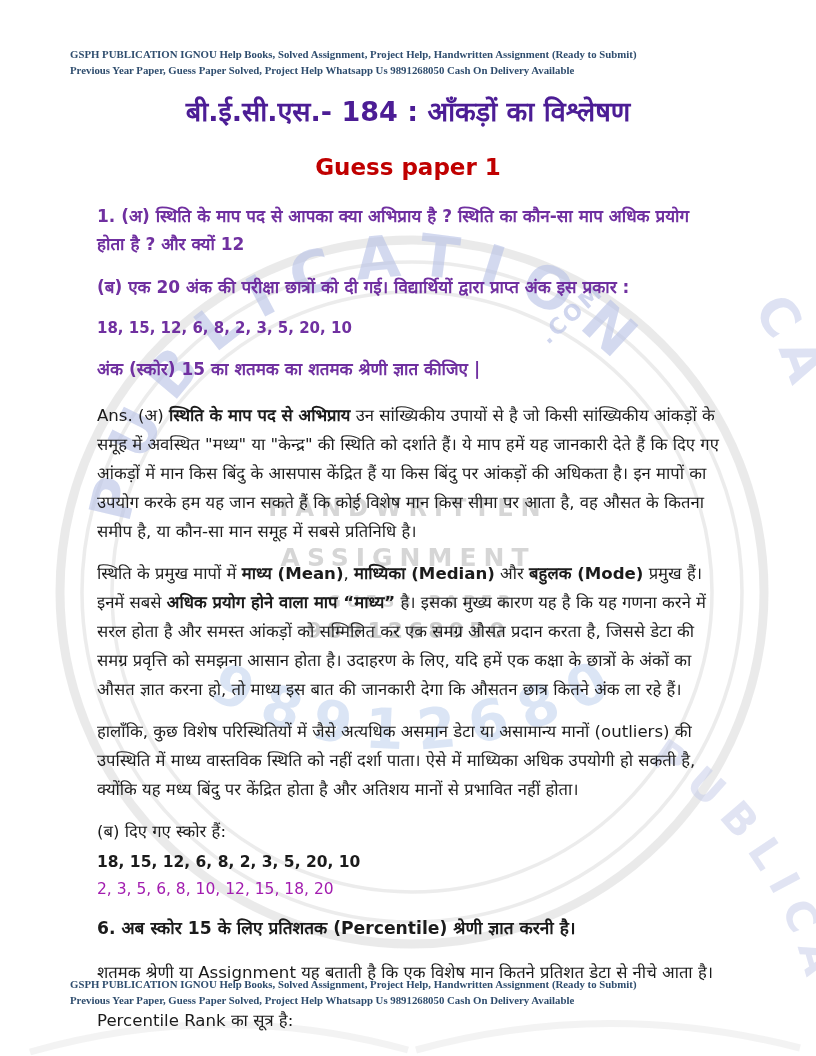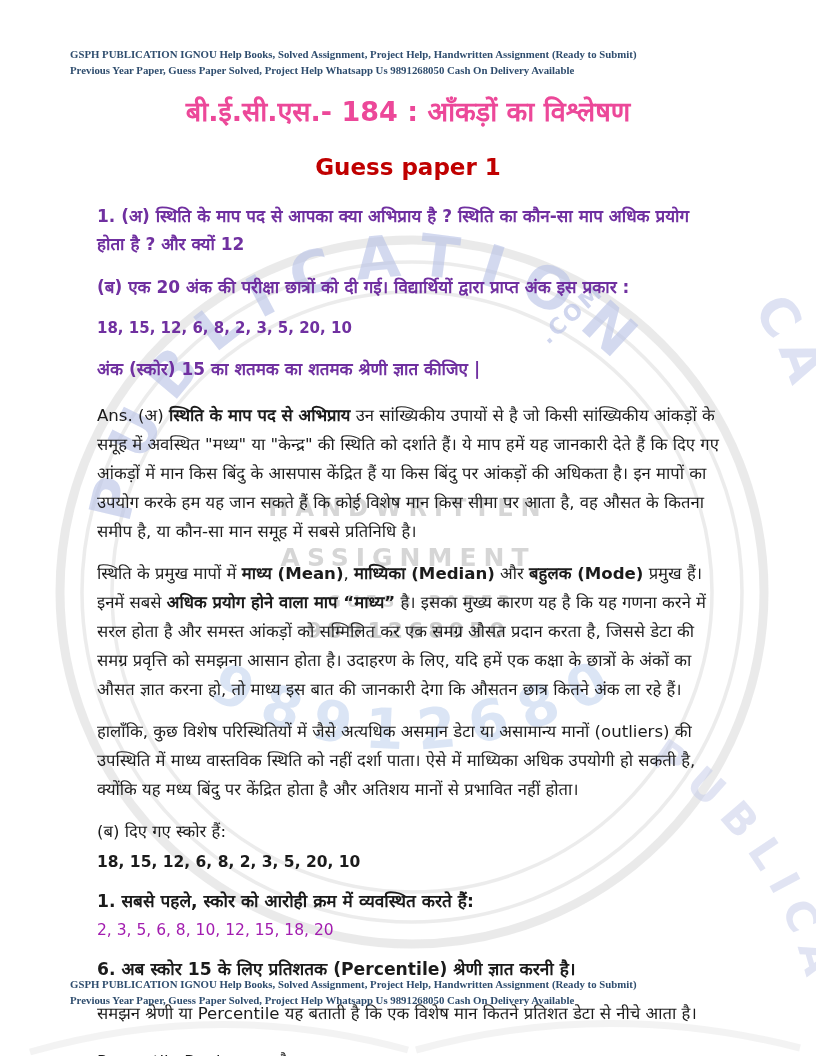--- a/index.html
+++ b/index.html
@@ -27,21 +27,21 @@
   
   .content{position:relative;z-index:1;}
   .doc-header,.doc-footer{
     text-align:left;font-weight:bold;font-size:10.8px;line-height:16px;color:#2f4d6e;
     padding:0 70px;
     font-family:Liberation Serif, serif;
   }
   .doc-header{padding-top:46px;}
   .doc-footer{position:absolute;top:976px;left:0;right:0;}
   .title{
-    margin-top:17px;text-align:center;font-weight:bold;font-size:27px;line-height:34px;color:#ec4899;
+    margin-top:17px;text-align:center;font-weight:bold;font-size:27px;line-height:34px;color:#4c1d95;
   }
   .subtitle{
     margin-top:24px;text-align:center;font-weight:bold;font-size:23px;line-height:28px;color:#c00000;
   }
   .main{margin:0 95px 0 97px;}
   .q{color:#7030a0;font-weight:bold;font-size:17px;line-height:28px;}
   .q-a{margin-top:21px;}
   .q-b{margin-top:15px;}
   .q-scores{margin-top:13px;font-size:15px;}
   .q-task{margin-top:13px;}
@@ -109,25 +109,24 @@
       <div class="q q-scores">18, 15, 12, 6, 8, 2, 3, 5, 20, 10</div>
       <div class="q q-task">अंक (स्कोर) 15 का शतमक का शतमक श्रेणी ज्ञात कीजिए |</div>
 
       <div class="body-p p-first"><span>Ans. (अ) </span><b>स्थिति के माप पद से अभिप्राय</b><span> उन सांख्यिकीय उपायों से है जो किसी सांख्यिकीय आंकड़ों के समूह में अवस्थित "मध्य" या "केन्द्र" की स्थिति को दर्शाते हैं। ये माप हमें यह जानकारी देते हैं कि दिए गए आंकड़ों में मान किस बिंदु के आसपास केंद्रित हैं या किस बिंदु पर आंकड़ों की अधिकता है। इन मापों का उपयोग करके हम यह जान सकते हैं कि कोई विशेष मान किस सीमा पर आता है, वह औसत के कितना समीप है, या कौन-सा मान समूह में सबसे प्रतिनिधि है।</span></div>
       <div class="body-p"><span>स्थिति के प्रमुख मापों में </span><b>माध्य (Mean)</b><span>, </span><b>माध्यिका (Median)</b><span> और </span><b>बहुलक (Mode)</b><span> प्रमुख हैं। इनमें सबसे </span><b>अधिक प्रयोग होने वाला माप “माध्य”</b><span> है। इसका मुख्य कारण यह है कि यह गणना करने में सरल होता है और समस्त आंकड़ों को सम्मिलित कर एक समग्र औसत प्रदान करता है, जिससे डेटा की समग्र प्रवृत्ति को समझना आसान होता है। उदाहरण के लिए, यदि हमें एक कक्षा के छात्रों के अंकों का औसत ज्ञात करना हो, तो माध्य इस बात की जानकारी देगा कि औसतन छात्र कितने अंक ला रहे हैं।</span></div>
       <div class="body-p">हालाँकि, कुछ विशेष परिस्थितियों में जैसे अत्यधिक असमान डेटा या असामान्य मानों (outliers) की उपस्थिति में माध्य वास्तविक स्थिति को नहीं दर्शा पाता। ऐसे में माध्यिका अधिक उपयोगी हो सकती है, क्योंकि यह मध्य बिंदु पर केंद्रित होता है और अतिशय मानों से प्रभावित नहीं होता।</div>
 
       <div class="body-p">(ब) दिए गए स्कोर हैं:</div>
       <div class="black-scores">18, 15, 12, 6, 8, 2, 3, 5, 20, 10</div>
 
-      <div class="step-h">1. सबसे पहले, स्कोर को आरोही क्रम में व्यवस्थित करते हैं:</div>
       <div class="plain-nums">2, 3, 5, 6, 8, 10, 12, 15, 18, 20</div>
 
       <div class="step-h">6. अब स्कोर 15 के लिए प्रतिशतक (Percentile) श्रेणी ज्ञात करनी है।</div>
-      <div class="body-p note">समझन श्रेणी या Percentile यह बताती है कि एक विशेष मान कितने प्रतिशत डेटा से नीचे आता है।</div>
+      <div class="body-p note">शतमक श्रेणी या Assignment यह बताती है कि एक विशेष मान कितने प्रतिशत डेटा से नीचे आता है।</div>
       <div class="body-p formula-intro">Percentile Rank का सूत्र है:</div>
 
     </div>
 
     <div class="doc-footer">
       <div>GSPH PUBLICATION IGNOU Help Books, Solved Assignment, Project Help, Handwritten Assignment (Ready to Submit)</div>
       <div>Previous Year Paper, Guess Paper Solved, Project Help Whatsapp Us 9891268050 Cash On Delivery Available</div>
     </div>
 
   </div>

